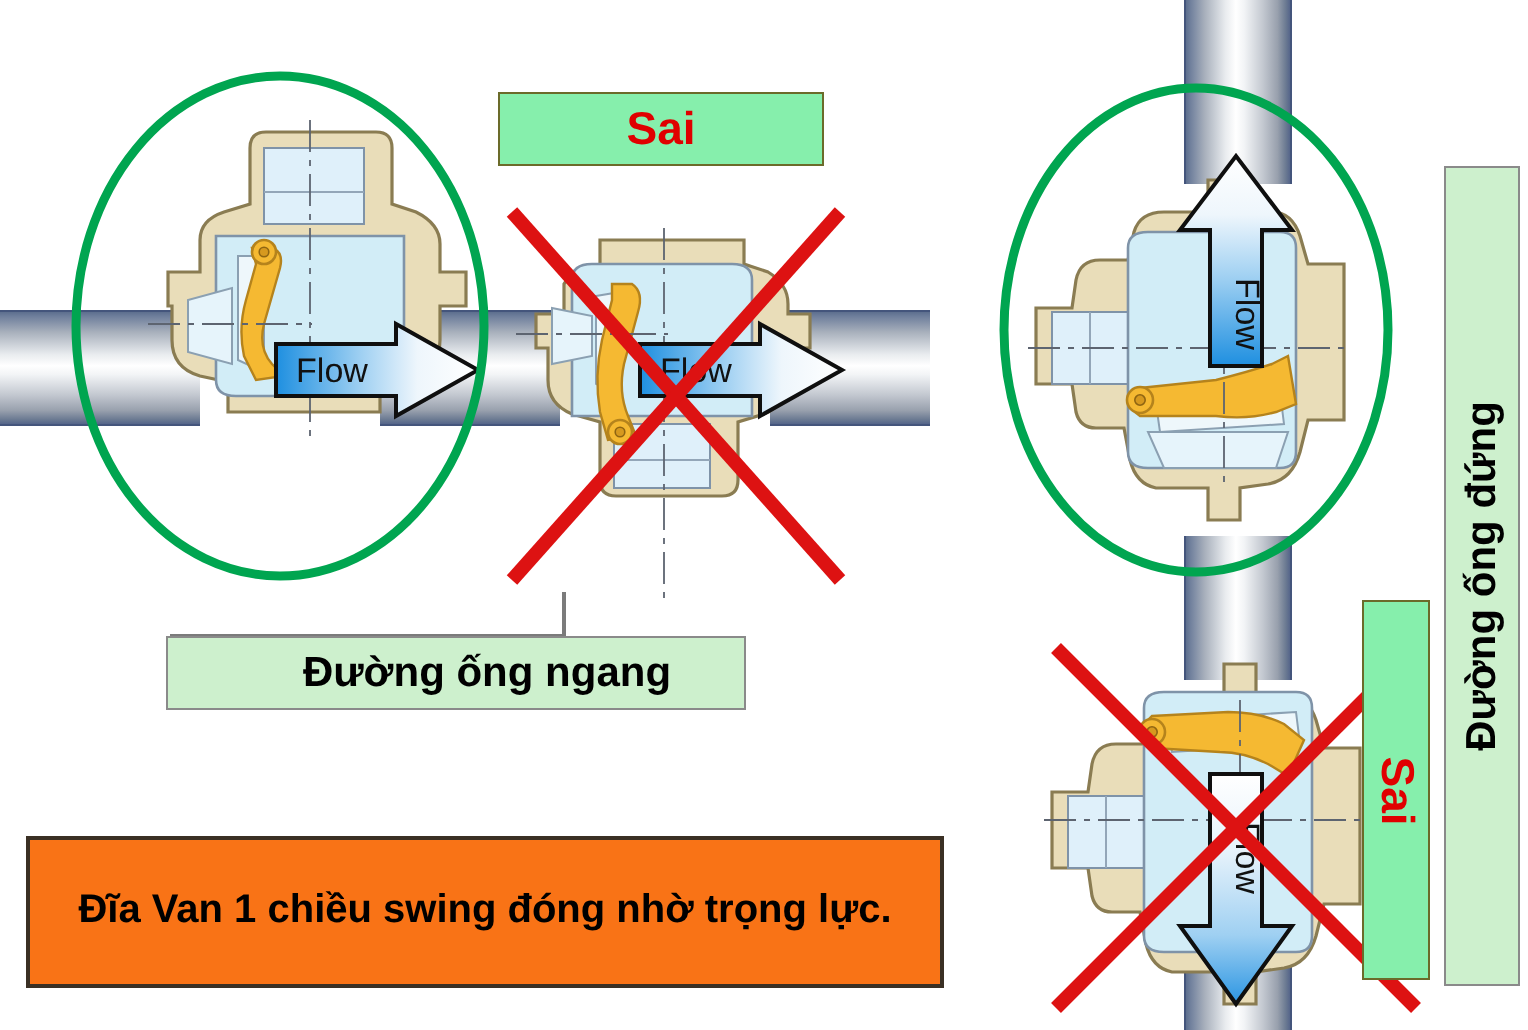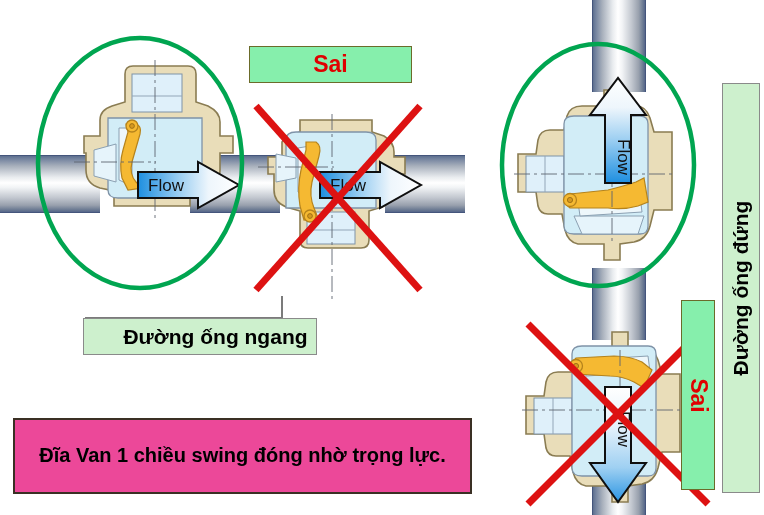--- a/index.html
+++ b/index.html
@@ -34,21 +34,21 @@
   
   .lbl-green{
     background:#cdf0cd;
     border:1.5px solid #8a8a8a;
     color:#000;
     font-weight:bold;
     display:flex;align-items:center;justify-content:center;
     box-sizing:border-box;
   }
   .lbl-orange{
-    background:#ec4899;
+    background:#f97316;
     border:2px solid #3a3024;
     color:#000;
     font-weight:bold;
     display:flex;align-items:center;justify-content:center;
     text-align:center;
     box-sizing:border-box;
     line-height:1.28;
     padding:4px 10px;
   }
   .lbl-yellow{
@@ -166,21 +166,21 @@
     <line class="xline" x1="172" y1="8" x2="8" y2="192"></line>
   </svg>
 
   <div class="abs lbl-yellow" style="left:249px;top:46px;width:163px;height:37px;font-size:23px;">
     <span>Sai</span>
   </div>
 
   <div class="abs connector" style="left:281px;top:296px;width:2px;height:22px;"></div>
   <div class="abs connector" style="left:85px;top:317px;width:198px;height:2px;"></div>
 
-  <div class="abs lbl-green" style="left:83px;top:318px;width:234px;height:37px;font-size:21px;padding-left:31px;">
+  <div class="abs lbl-green" style="left:83px;top:318px;width:290px;height:37px;font-size:21px;padding-left:31px;">
     <span>Đường ống ngang</span>
   </div>
 
   <div class="abs lbl-orange" style="left:13px;top:418px;width:459px;height:76px;font-size:20px;">
     <span>Đĩa Van 1 chiều swing đóng nhờ trọng lực.</span>
   </div>
 
   <div class="abs pipe-v" style="left:592px;top:0px;width:52px;height:92px;"></div>
   <div class="abs pipe-v" style="left:592px;top:268px;width:52px;height:72px;"></div>
   <div class="abs pipe-v" style="left:592px;top:470px;width:52px;height:45px;"></div>

